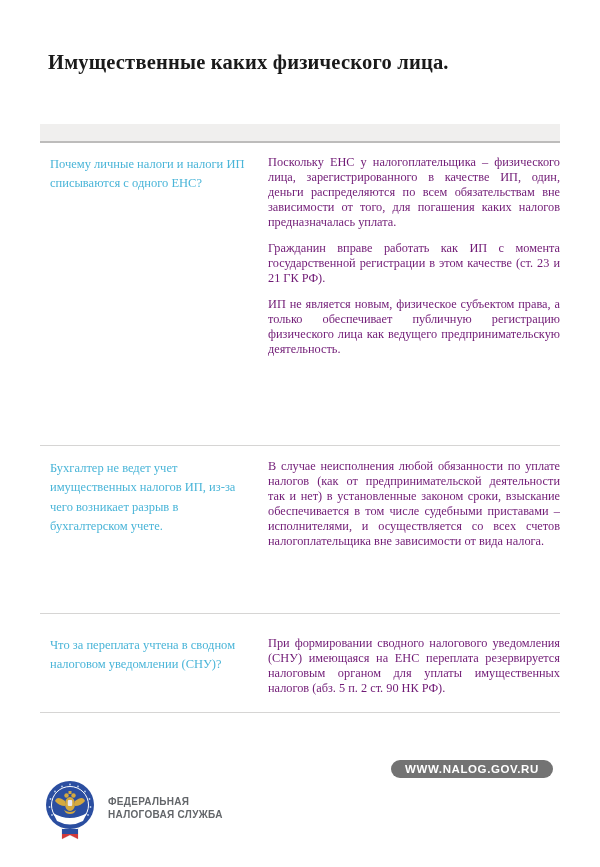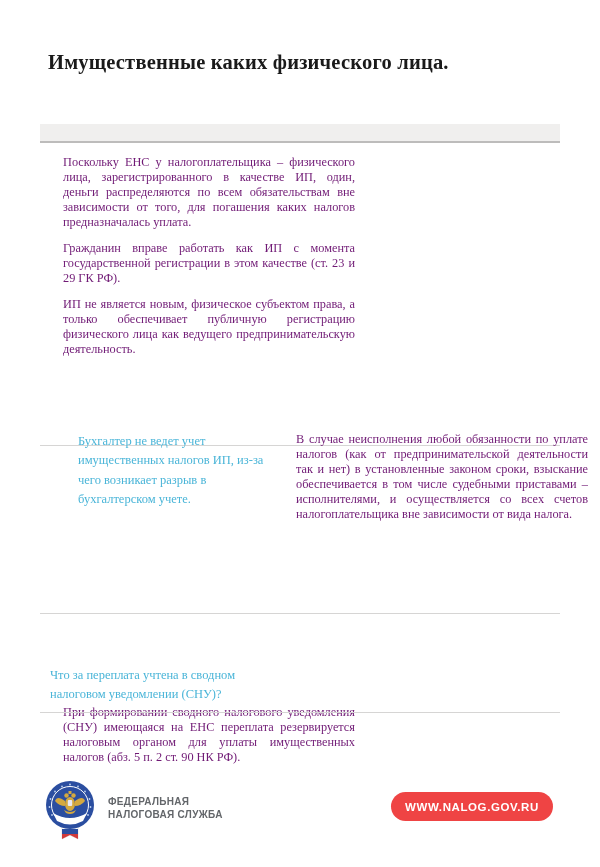--- a/index.html
+++ b/index.html
@@ -14,22 +14,22 @@
     position:absolute;left:48px;top:48px;width:510px;
     font-size:20.5px;font-weight:bold;color:#1a1a1a;
     line-height:1.38;letter-spacing:.2px;
   }
   .topbar{
     position:absolute;left:40px;top:124px;width:520px;height:17px;
     background:#f0efee;border-bottom:2px solid #bdbcbb;
   }
   .row{position:absolute;left:50px;width:512px;display:flex;}
   .row-1{top:155px;}
-  .row-2{top:432px;margin-left:28px;}
-  .row-3{top:666px;flex-direction:column;}
+  .row-2{top:459px;}
+  .row-3{top:636px;}
   .q-col{
     width:205px;flex-shrink:0;
     font-size:12.5px;line-height:1.55;color:#4ab5d8;
   }
   .a-col{margin-left:13px;width:292px;color:#701a75;}
   .a-col p{
     margin:0 0 11px 0;
     font-size:12.3px;line-height:1.22;text-align:justify;
   }
   .divider{
@@ -39,43 +39,44 @@
   .div-2{top:613px;}
   .div-3{top:712px;}
   .footer-logo{position:absolute;left:45px;top:781px;width:50px;height:64px;}
   .agency{
     position:absolute;left:108px;top:796px;
     font-family:"Liberation Sans", sans-serif;
     font-size:10px;font-weight:bold;color:#63666a;
     line-height:1.25;letter-spacing:.3px;
   }
   .site-button{
-    position:absolute;left:391px;top:792px;width:162px;height:29px;
-    background:#ef4444;border:none;border-radius:15px;
+    position:absolute;left:391px;top:760px;width:162px;height:18px;
+    background:#737373;border:none;border-radius:15px;
     display:flex;align-items:center;justify-content:center;
     font-family:"Liberation Sans", sans-serif;
     font-size:11.5px;font-weight:bold;color:#ffffff;
     letter-spacing:.6px;cursor:pointer;
   }
 </style>
 </head>
 <body>
 
 <div class="page">
 
   <div class="title">
     <div>Имущественные каких физического лица.</div>
   </div>
 
   <div class="topbar"></div>
 
   <div class="row row-1">
+    <div class="q-col">Почему личные налоги  и налоги  ИП списываются с одного ЕНС?</div>
     <div class="a-col">
       <p>Поскольку ЕНС у налогоплательщика  – физического лица,  зарегистрированного  в качестве ИП, один,  деньги распределяются по всем обязательствам вне зависимости от того,  для погашения  каких налогов предназначалась уплата.</p>
-      <p>Гражданин вправе работать как ИП с момента государственной регистрации  в этом качестве (ст. 23 и 29 ГК РФ).</p>
+      <p>Гражданин вправе работать как ИП с момента государственной регистрации  в этом качестве (ст. 23 и 21 ГК РФ).</p>
       <p>ИП не является новым, физическое субъектом права, а только обеспечивает публичную регистрацию физического лица как ведущего предпринимательскую деятельность.</p>
     </div>
   </div>
 
   <div class="divider div-1"></div>
 
   <div class="row row-2">
     <div class="q-col">Бухгалтер не ведет учет имущественных налогов  ИП, из-за чего возникает разрыв в бухгалтерском учете.</div>
     <div class="a-col">
       <p>В случае неисполнения  любой  обязанности по уплате налогов (как от предпринимательской деятельности так и нет) в установленные  законом  сроки,  взыскание обеспечивается в том числе судебными приставами – исполнителями,  и осуществляется со всех счетов налогоплательщика вне зависимости от вида налога.</p>

